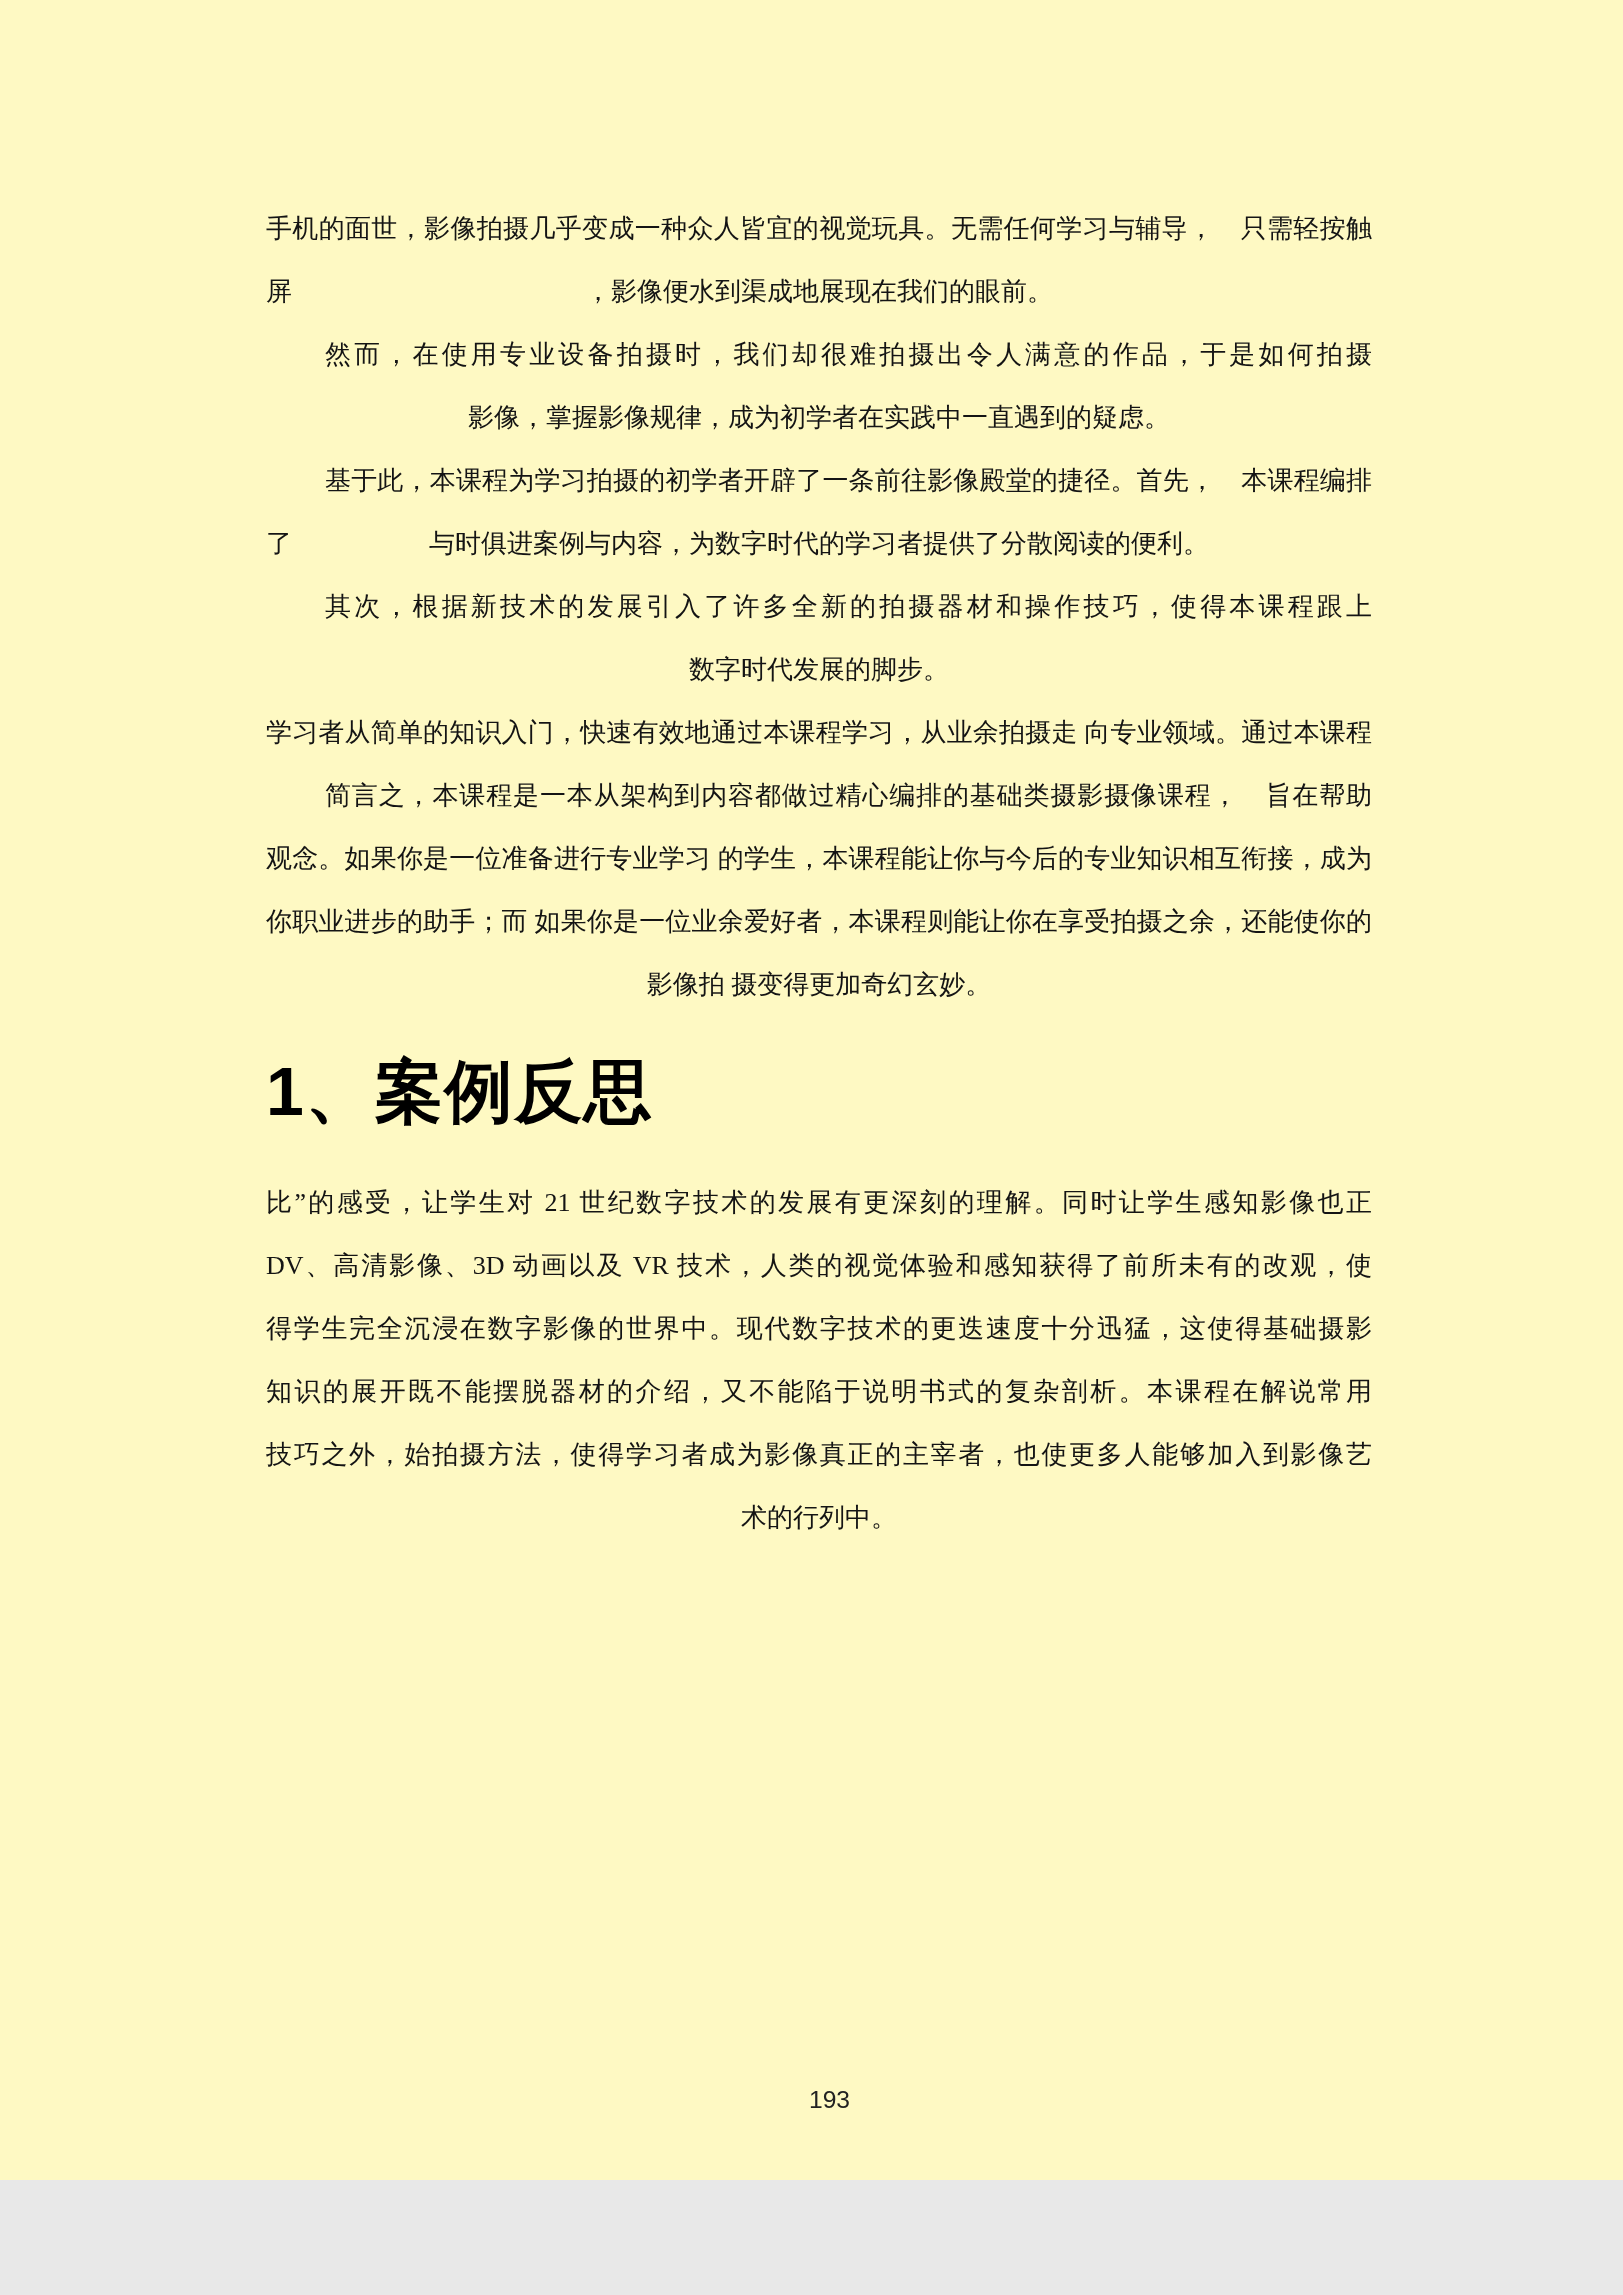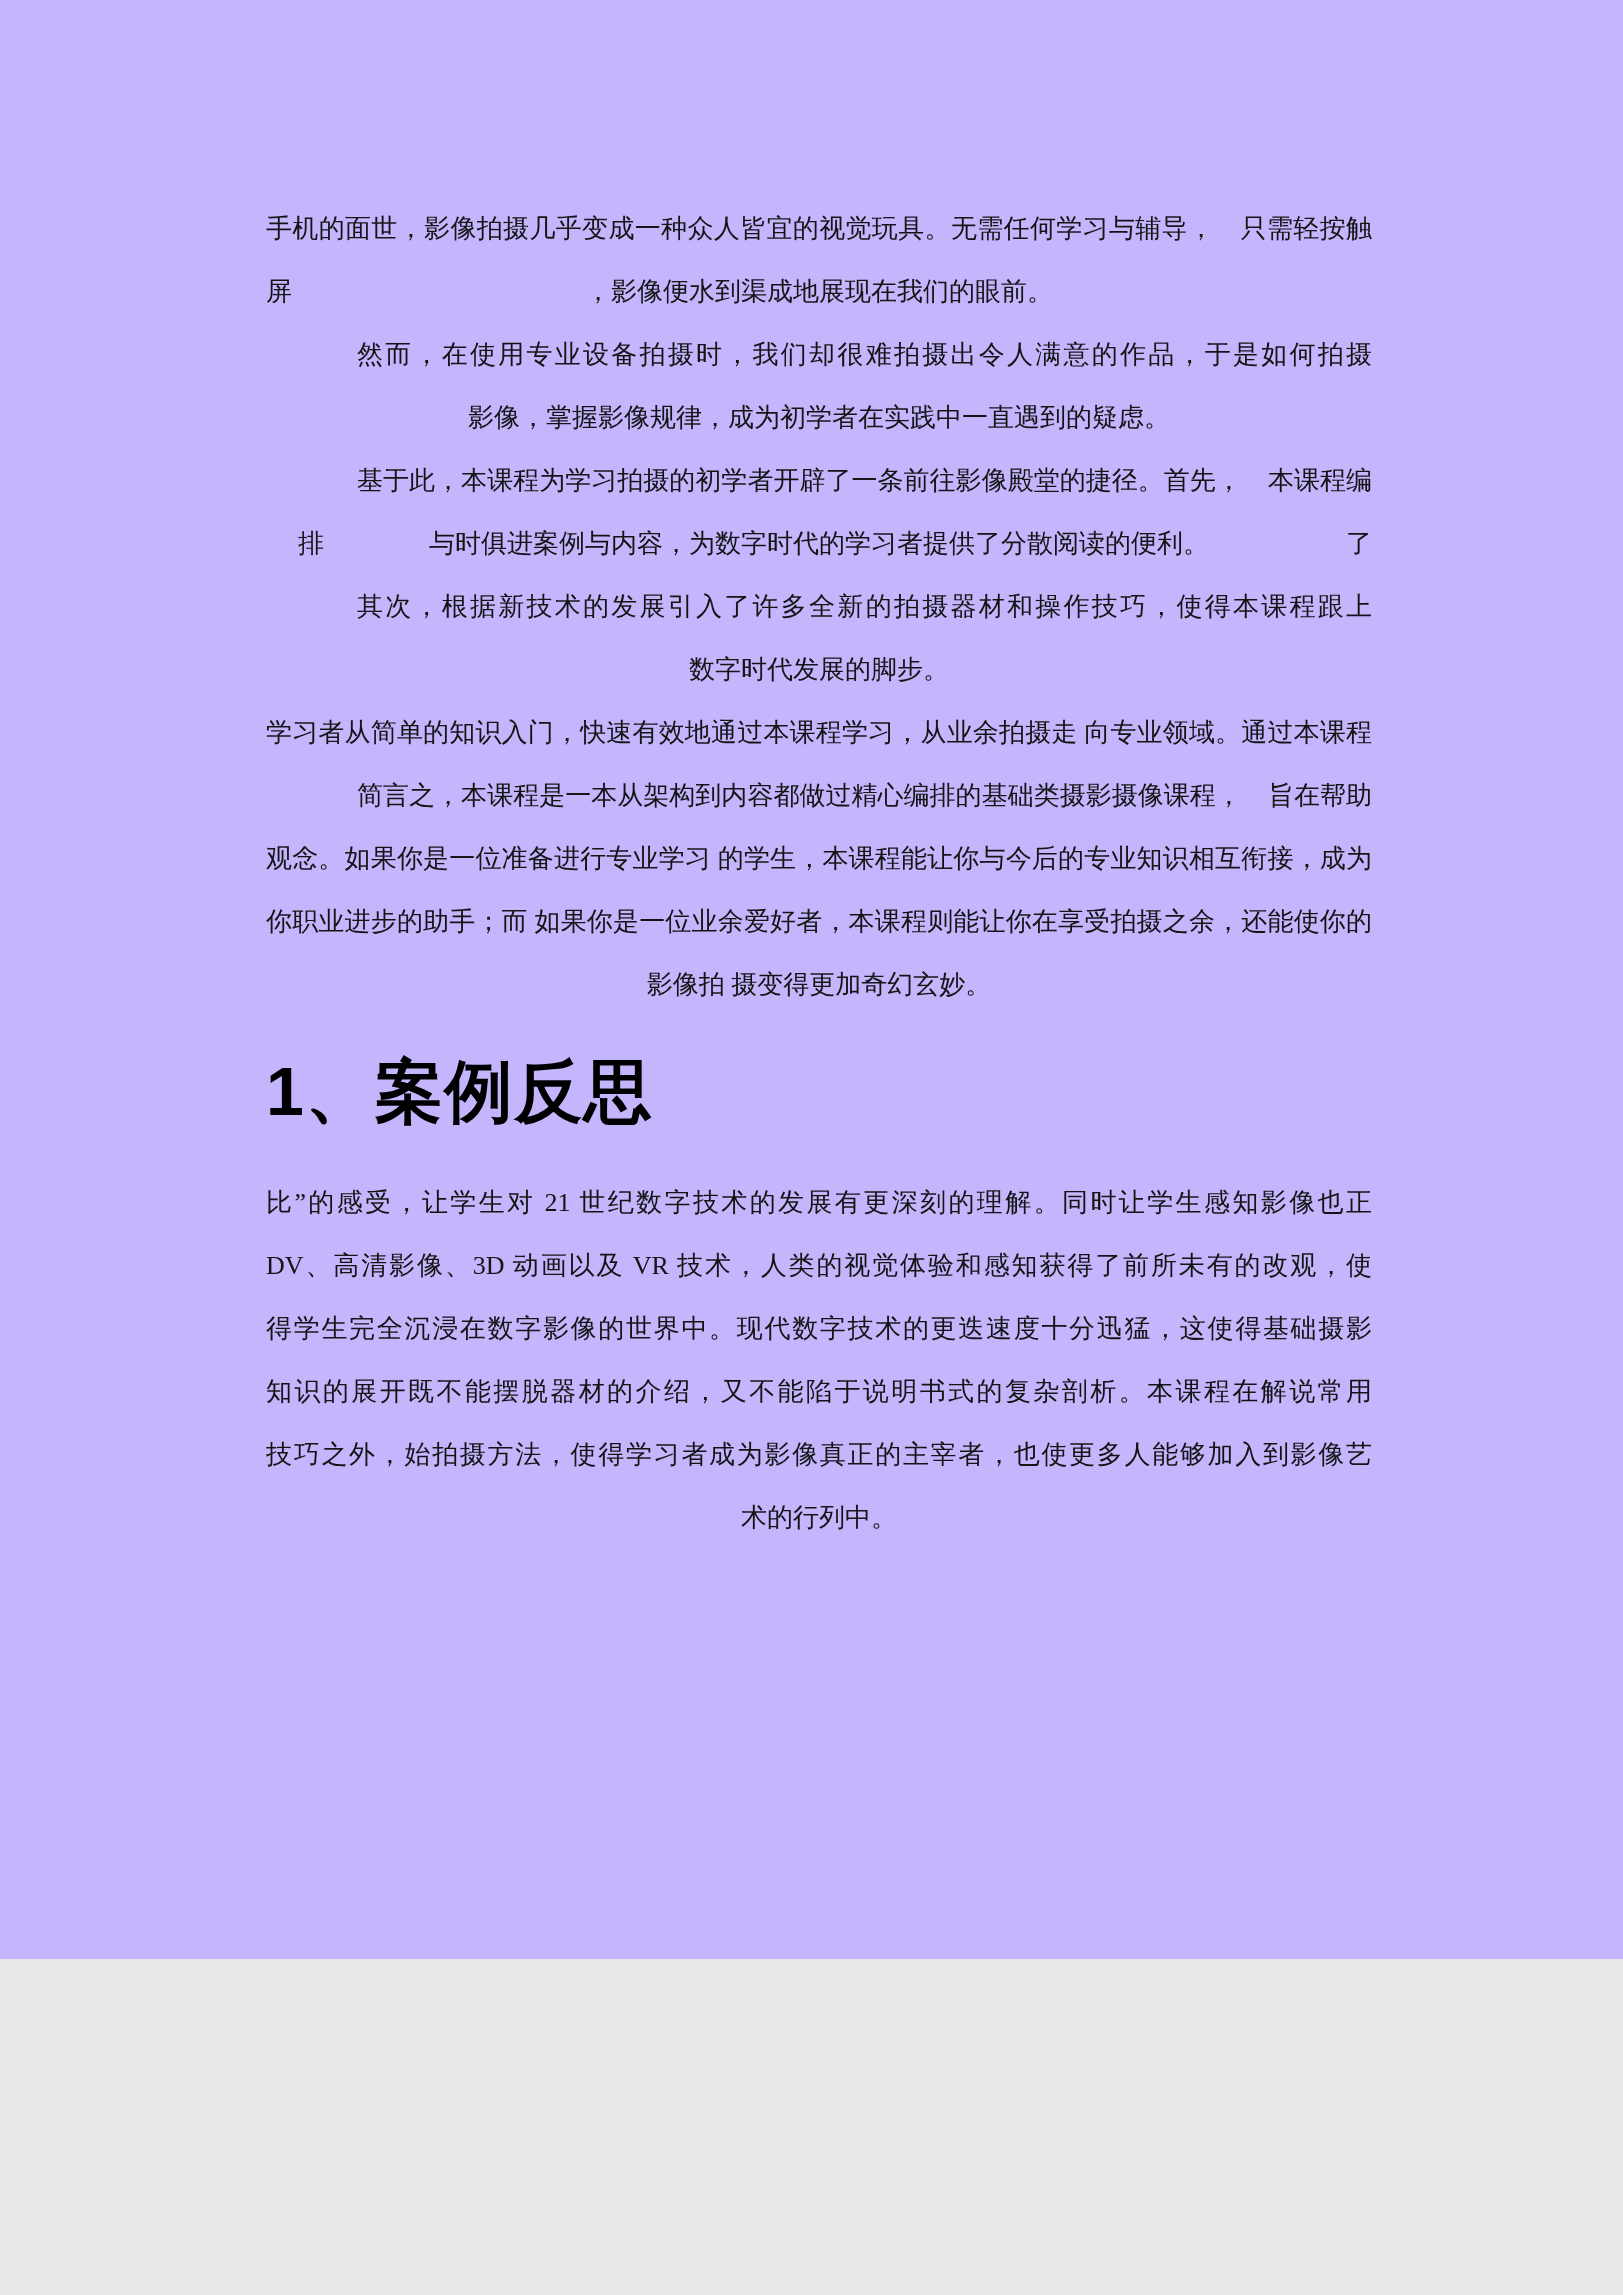--- a/index.html
+++ b/index.html
@@ -1,20 +1,20 @@
 <!DOCTYPE html>
 <html style="font-size:12.7px"><head>
 <meta charset="utf-8">
 <style>
   html, body { margin: 0; padding: 0; background: #e8e8e8; }
   .page {
     position: relative;
     width: 1623px;
-    height: 1959px;
-    background: #c4b5fd;
+    height: 2180px;
+    background: #fef9c3;
     font-family: "Liberation Serif", "DejaVu Serif", serif;
     color: #141414;
     overflow: hidden;
   }
   .content {
     position: absolute;
     left: 266px;
     top: 0;
     width: 1106px;
   }
@@ -26,21 +26,20 @@
     font-size: 26px;
     white-space: normal;
     text-align: center;
   }
   .line.j {
     text-align: justify;
     text-align-last: justify;
   }
   .line.indent {
     text-indent: 59px;
-    margin-left: 32px;
   }
   .heading {
     margin: 32px 0 0 0;
     height: 87px;
     line-height: 87px;
     font-family: "Liberation Sans", "DejaVu Sans", sans-serif;
     font-weight: 700;
     font-size: 68px;
     color: #000000;
     letter-spacing: 1.6px;

